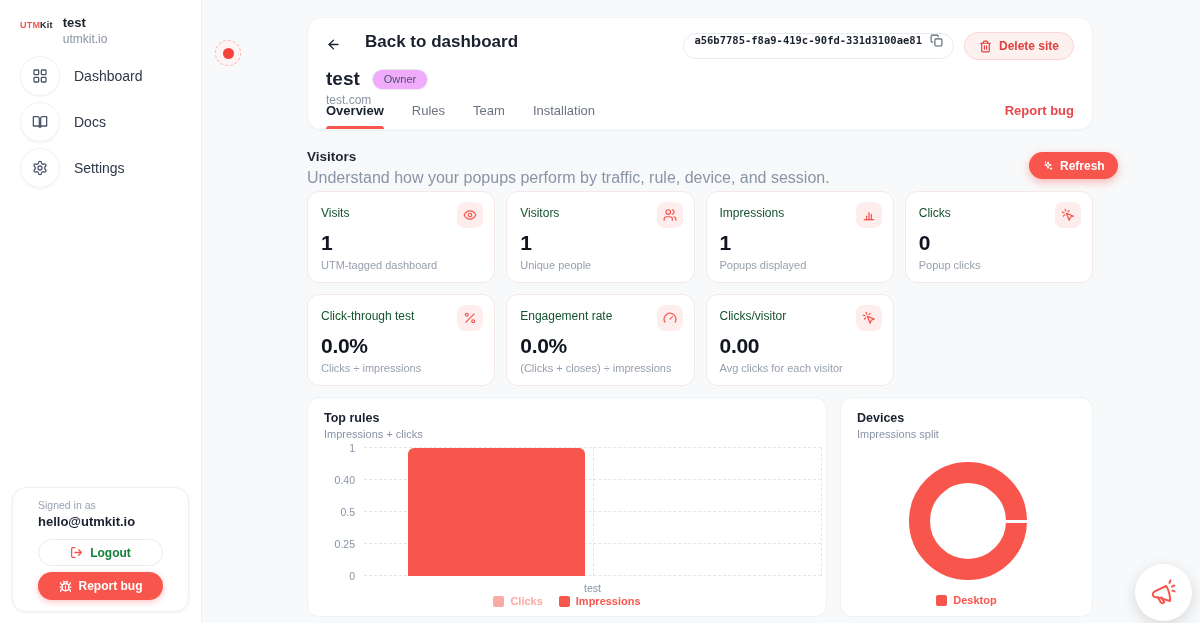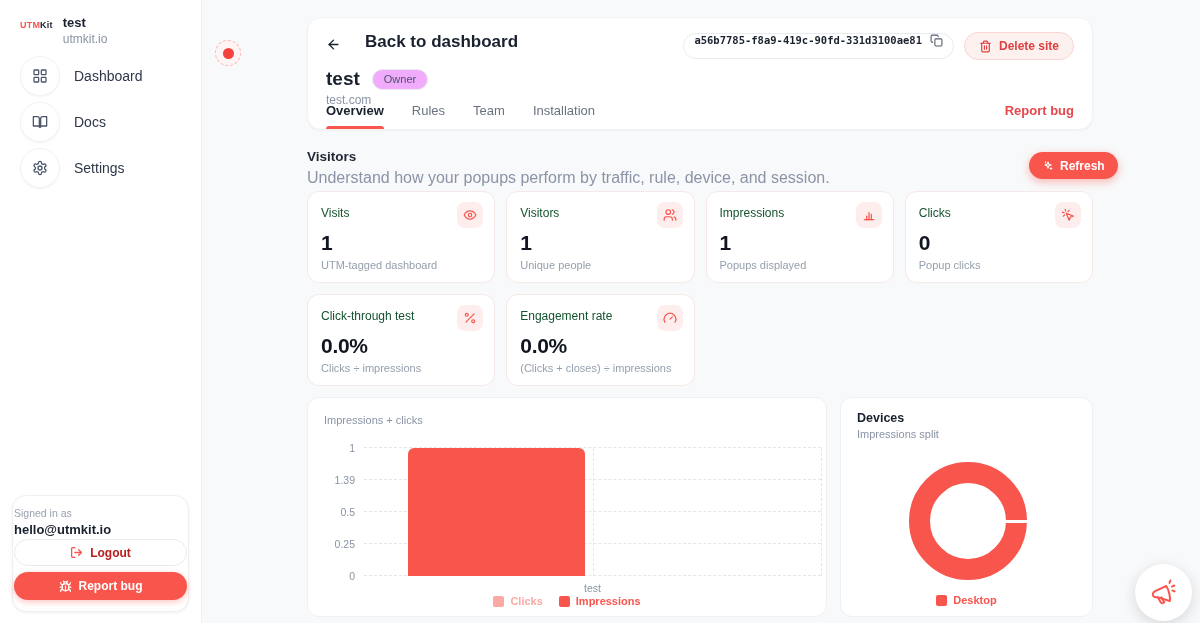--- a/index.html
+++ b/index.html
@@ -11,24 +11,24 @@
   .logo-row { display:flex; align-items:flex-start; gap:10px; padding:15px 0 0 20px; cursor:pointer; }
   .logo-mark { font-size:9px; font-weight:bold; letter-spacing:.2px; margin-top:5px; white-space:nowrap; }
   .logo-utm { color:#f8554d; } .logo-kit { color:#1a212e; }
   .ws-name { font-size:13px; font-weight:bold; color:#1a212e; }
   .ws-domain { font-size:12px; color:#8a94a6; margin-top:2px; }
   .nav { position:absolute; left:20px; top:56px; display:flex; flex-direction:column; gap:6px; }
   .nav-item { display:flex; align-items:center; gap:14px; cursor:pointer; }
   .nav-icon { width:40px; height:40px; border-radius:50%; background:#fff; border:1px solid #f1f3f5; box-shadow:0 1px 2px rgba(16,24,40,.05); display:flex; align-items:center; justify-content:center; color:#4a5568; }
   .nav-label { font-size:14px; color:#2d3748; }
 
-  .account-card { position:absolute; left:12px; right:12px; bottom:11px; background:#fff; border:1px solid #eef0f2; border-radius:14px; box-shadow:0 1px 3px rgba(16,24,40,.06); padding:11px 1px; }
+  .account-card { position:absolute; left:12px; right:12px; bottom:11px; background:#fff; border:1px solid #eef0f2; border-radius:14px; box-shadow:0 1px 3px rgba(16,24,40,.06); padding:11px 25px; }
   .signed-in { font-size:10.5px; color:#a0aac0; color:#9aa3b2; }
   .email { font-size:13px; font-weight:bold; color:#1a212e; margin-top:3px; }
-  .btn-logout { margin-top:2px; width:100%; height:27px; border-radius:999px; border:1px solid #e8ebee; background:#fff; display:flex; align-items:center; justify-content:center; gap:7px; font-size:12px; font-weight:bold; color:#b91c1c; cursor:pointer; }
+  .btn-logout { margin-top:10px; width:100%; height:27px; border-radius:999px; border:1px solid #e8ebee; background:#fff; display:flex; align-items:center; justify-content:center; gap:7px; font-size:12px; font-weight:bold; color:#15803d; cursor:pointer; }
   .btn-reportbug { margin-top:6px; width:100%; height:28px; border-radius:999px; border:none; background:#f8554d; display:flex; align-items:center; justify-content:center; gap:7px; font-size:12px; font-weight:bold; color:#fff; cursor:pointer; box-shadow:0 2px 6px rgba(248,85,77,.35); }
 
   
   .record-dot { position:absolute; left:215px; top:40px; width:26px; height:26px; border-radius:50%; background:#fef4f3; border:1px dashed #f6b7b2; display:flex; align-items:center; justify-content:center; cursor:pointer; }
   .record-dot-inner { width:11px; height:11px; border-radius:50%; background:#f4433c; }
 
   
   .header-card { position:absolute; left:307px; top:17px; width:786px; height:113px; background:#fff; border:1px solid #f1f3f5; border-radius:14px; box-shadow:0 1px 2px rgba(16,24,40,.04); padding:14px 18px 0 18px; }
   .hdr-top { display:flex; align-items:flex-start; justify-content:space-between; }
   .back-link { display:flex; align-items:flex-end; gap:24px; font-size:17px; font-weight:bold; color:#1a212e; cursor:pointer; }
@@ -303,33 +303,48 @@
         <div class="stat-label">Engagement rate</div>
         <div class="stat-icon">
           <svg width="14" height="14" viewBox="0 0 24 24" fill="none" stroke="currentColor" stroke-width="2.1" stroke-linecap="round" stroke-linejoin="round">
             <path d="m12 14 4-4"></path>
             <path d="M3.34 19a10 10 0 1 1 17.32 0"></path>
           </svg>
         </div>
         <div class="stat-value">0.0%</div>
         <div class="stat-sub">(Clicks + closes) ÷ impressions</div>
       </div>
+      <div class="stat-card">
+        <div class="stat-label">Clicks/visitor</div>
+        <div class="stat-icon">
+          <svg width="14" height="14" viewBox="0 0 24 24" fill="none" stroke="currentColor" stroke-width="2.1" stroke-linecap="round" stroke-linejoin="round">
+            <path d="m9 9 5 12 1.8-5.2L21 14Z"></path>
+            <path d="M7.2 2.2 8 5.1"></path>
+            <path d="m5.1 8-2.9-.8"></path>
+            <path d="M14 4.1 12 6"></path>
+            <path d="m6 12-1.9 2"></path>
+          </svg>
+        </div>
+        <div class="stat-value">0.00</div>
+        <div class="stat-sub">Avg clicks for each visitor</div>
+      </div>
     </div>
 
   <div class="chart-card card-rules">
+    <div class="chart-title">Top rules</div>
     <div class="chart-sub">Impressions + clicks</div>
     <div class="plot" id="rules-plot">
         <div class="gridline-h" style="bottom: 0%;"></div>
         <div class="ytick" style="bottom: 0%; transform: translateY(50%);">0</div>
         <div class="gridline-h" style="bottom: 25%;"></div>
         <div class="ytick" style="bottom: 25%; transform: translateY(50%);">0.25</div>
         <div class="gridline-h" style="bottom: 50%;"></div>
         <div class="ytick" style="bottom: 50%; transform: translateY(50%);">0.5</div>
         <div class="gridline-h" style="bottom: 75%;"></div>
-        <div class="ytick" style="bottom: 75%; transform: translateY(50%);">1.39</div>
+        <div class="ytick" style="bottom: 75%; transform: translateY(50%);">0.40</div>
         <div class="gridline-h" style="bottom: 100%;"></div>
         <div class="ytick" style="bottom: 100%; transform: translateY(50%);">1</div>
         <div class="gridline-v" style="left: 50%;"></div>
         <div class="gridline-v" style="left: 100%;"></div>
         <div class="bar" style="left: 9.6%; width: 38.7%; height: 100%; background: rgb(248, 85, 77);"></div>
         <div class="xtick" style="left: 50%;">test</div>
       </div>
     <div class="legend" id="rules-legend">
         <div class="legend-item" style="color: rgb(251, 169, 164);">
           <span class="legend-swatch" style="background:#fba9a4"></span>

